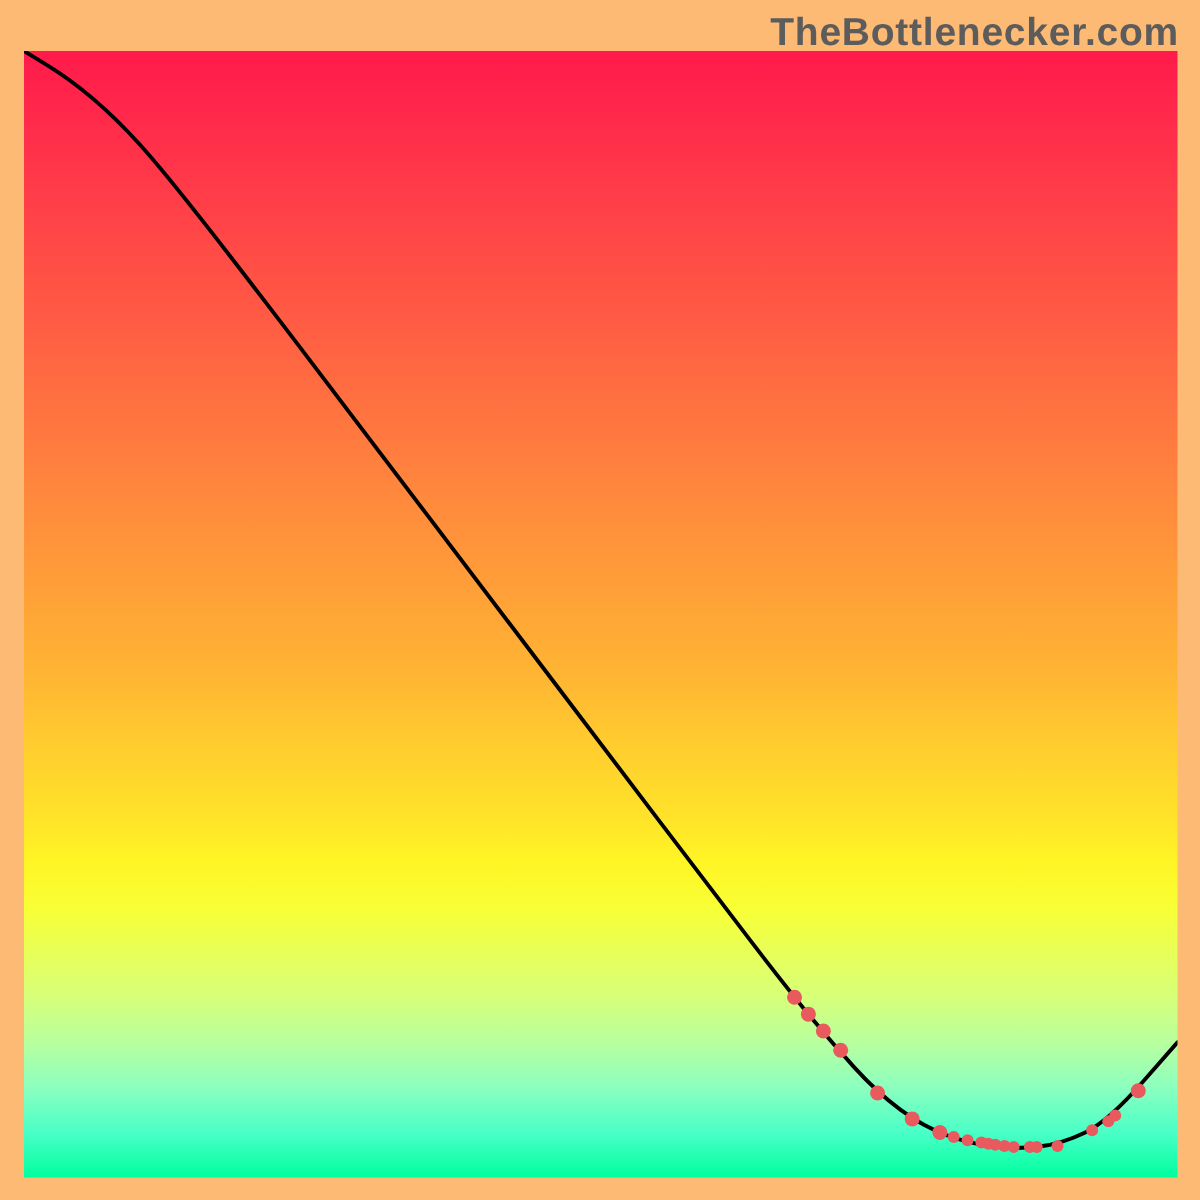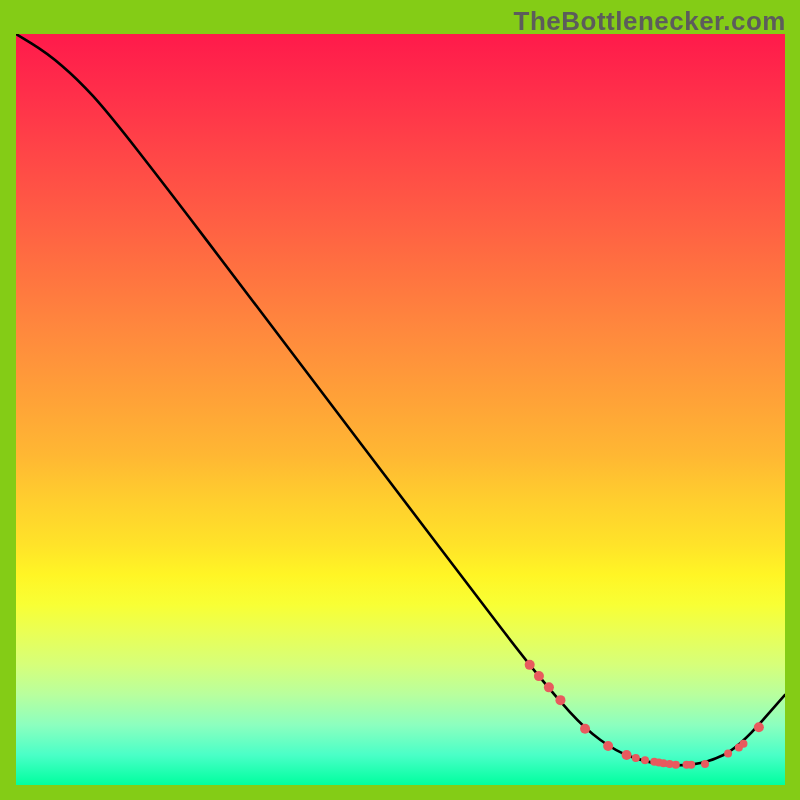--- a/index.html
+++ b/index.html
@@ -1,21 +1,21 @@
 <!DOCTYPE html>
 <html><head>
 <meta charset="utf-8">
 <style>
   * { margin: 0; padding: 0; box-sizing: border-box; }
   html, body { width: 800px; height: 800px; background: #000; overflow: hidden; }
   .wrap {
     position: relative;
     width: 800px;
     height: 800px;
-    background: #84cc16;
+    background: #fdba74;
     text-align: right;
   }
   .watermark {
     position: absolute;
     top: 6px;
     right: 14px;
     font-family: Arial, Helvetica, sans-serif;
     font-size: 26px;
     font-weight: 600;
     color: #5c5c5c;

